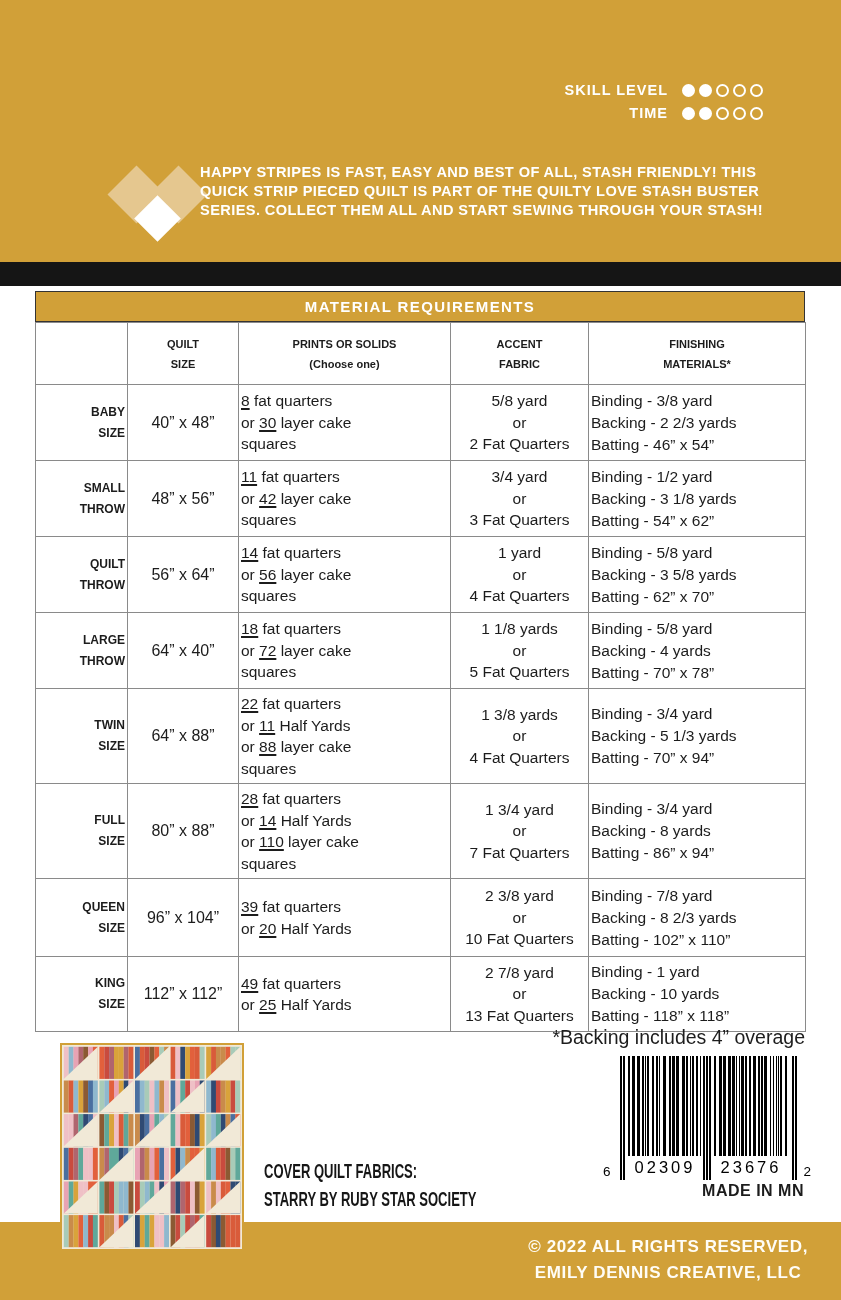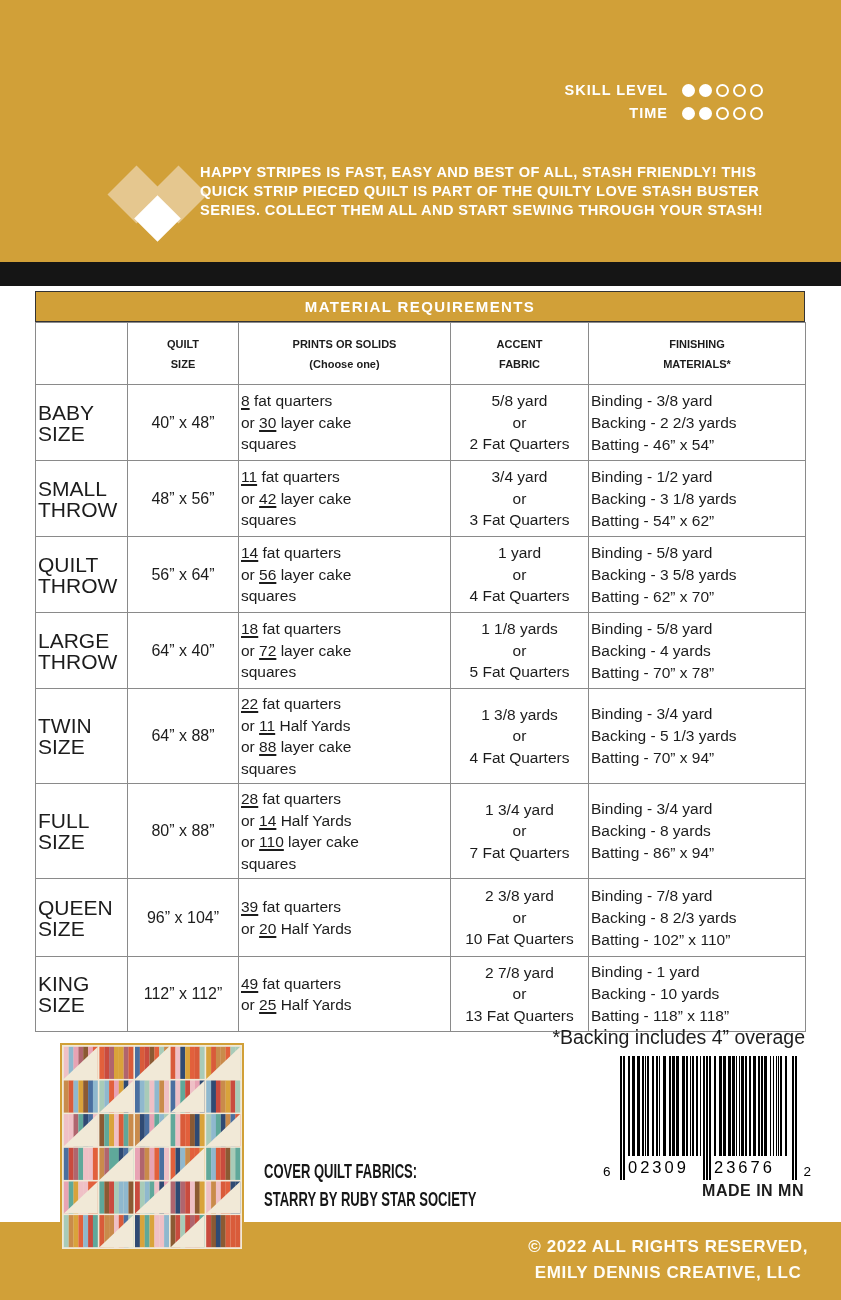--- a/index.html
+++ b/index.html
@@ -29,42 +29,42 @@
   .black-bar { position:absolute; left:0; top:262px; width:841px; height:24px; background:#151515; }
 
   
   .table-wrap { position:absolute; left:35px; top:291px; width:770px; }
   .table-title { height:31px; background:#d1a038; border:1.5px solid #333;
                  display:flex; align-items:center; justify-content:center;
                  color:#fff; font-weight:bold; font-size:15px; letter-spacing:1.4px; }
   table.req { width:770px; border-collapse:collapse; table-layout:fixed; }
   table.req th, table.req td { border:1px solid #8a8a8a; vertical-align:middle; padding:4px 2px; }
   table.req th { font-weight:bold; font-size:11px; line-height:20px; height:62px; }
-  td.c-name  { font-weight:normal; font-size:21px; line-height:21px; text-align:left; }
+  td.c-name  { font-weight:bold; font-size:12px; line-height:21px; text-align:right; }
   td.c-size  { font-size:16px; text-align:center; }
   td.c-prints{ font-size:15.5px; line-height:21.5px; text-align:left; padding-left:44px; }
   td.c-prints .unum { text-decoration:underline; text-underline-offset:2px; text-decoration-thickness:1.5px; }
   td.c-accent{ font-size:15.5px; line-height:21.5px; text-align:center; }
   td.c-fin   { font-size:15.5px; line-height:22px; text-align:left; padding-left:23px; }
 
   .footnote { position:absolute; top:1026px; right:36px; font-size:19.5px; color:#1d1d1d; }
 
   
   .quilt-photo { position:absolute; left:60px; top:1043px; width:184px; height:208px; z-index:5; }
   .cover-fabrics { position:absolute; left:264px; top:1157px; color:#161616; white-space:nowrap;
                    font-weight:bold; font-size:21px; line-height:28px;
                    transform:scaleX(0.62); transform-origin:left top; }
 
   .barcode { position:absolute; left:612px; top:1056px; width:192px; height:150px; }
   .bc-bars { position:absolute; left:0; top:0; width:192px; height:124px; }
   .bc-bar  { position:absolute; top:0; background:#000; }
   .bc-mask { position:absolute; bottom:26px; height:24px; background:#fff; z-index:2; }
   .bc-digit { position:absolute; z-index:3; font-size:13.5px; color:#000; }
   .bc-group { position:absolute; z-index:3; bottom:26px; height:22px; font-size:16.5px;
-              letter-spacing:3px; text-align:left; color:#000; }
+              letter-spacing:3px; text-align:center; color:#000; }
   .made-in { position:absolute; top:126px; left:0; width:192px; text-align:right;
              font-weight:bold; font-size:16px; letter-spacing:0.5px; }
 
   .footer-bar { position:absolute; left:0; top:1222px; width:841px; height:78px; background:#d1a038; }
   .footer-text { position:absolute; top:12px; right:33px; text-align:center; color:#fffdf6;
                  font-weight:bold; font-size:17px; line-height:26px; letter-spacing:0.6px; }
 </style>
 </head>
 <body>
 

